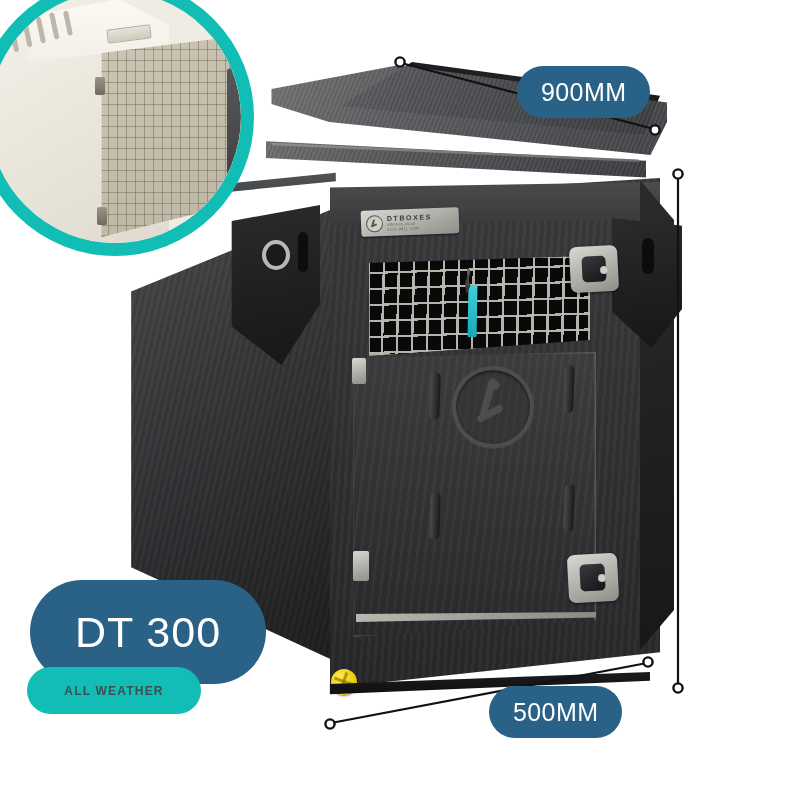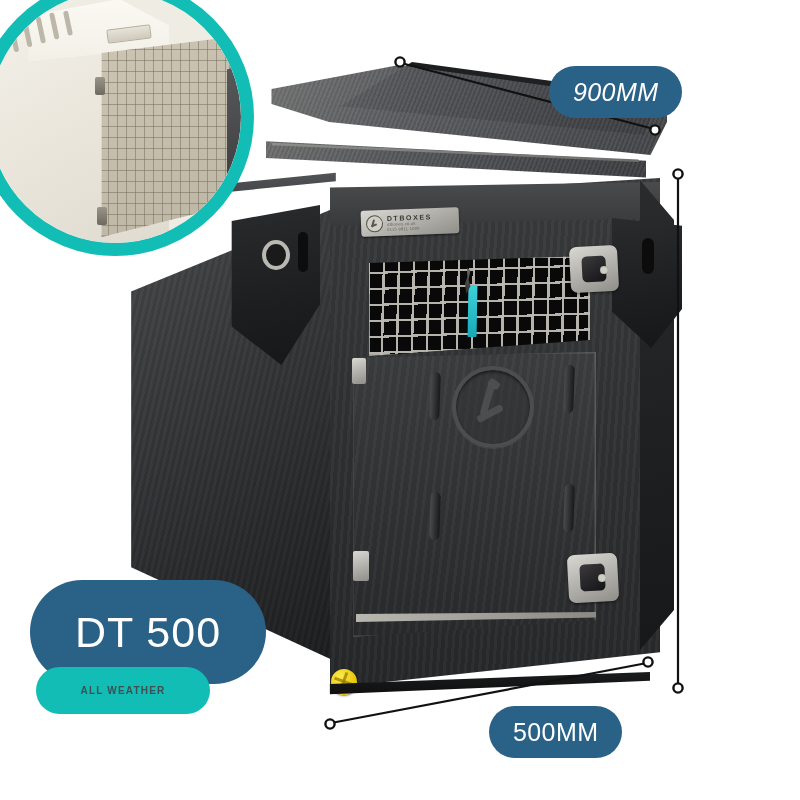--- a/index.html
+++ b/index.html
@@ -49,23 +49,23 @@
     white-space: nowrap;
     box-sizing: border-box;
   }
   .pill-dim {
     background: #2a6186;
     font-size: 25px;
     font-weight: 400;
     height: 52px;
     padding: 0 24px;
   }
-  #dim-900 { left: 549px; top: 66px; font-style: italic; }
+  #dim-900 { left: 517px; top: 66px; }
   #dim-700 { left: 663px; top: 363px; }
-  #dim-500 { left: 489px; top: 706px; }
+  #dim-500 { left: 489px; top: 686px; }
 
   
   .swatch-circle {
     position: absolute;
     left: -24px; top: -22px;
     width: 278px; height: 278px;
     border-radius: 50%;
     border: 13px solid #12bdb5;
     overflow: hidden;
     box-sizing: border-box;
@@ -88,24 +88,24 @@
   
   .pill-model {
     left: 30px; top: 580px;
     width: 236px; height: 104px;
     background: #2a6186;
     font-size: 43px;
     font-weight: 400;
     letter-spacing: 1px;
   }
   .pill-weather {
-    left: 36px; top: 667px;
+    left: 27px; top: 667px;
     width: 174px; height: 47px;
     background: #12bdb5;
-    font-size: 10px;
+    font-size: 12px;
     font-weight: bold;
     letter-spacing: 1.2px;
     color: #3c4f52;
     text-align: center;
   }
 
   
   .poly { position: absolute; }
   .tex-darker {
     background: linear-gradient(170deg, #2a2b2d 0%, #1d1e20 60%, #161718 100%);
@@ -352,16 +352,16 @@
       <div class="poly" style="left:108px; top:216px; width:10px; height:18px; border-radius:2px;
                   background:linear-gradient(180deg,#9a9488,#6f6a5f);"></div>
 
       <div class="poly" style="left:238px; top:60px; width:60px; height:230px;
                   background:linear-gradient(180deg,#5a5b5d,#2b2c2e);
                   clip-path: polygon(0% 8%, 100% 0%, 100% 100%, 0% 100%);"></div>
     </div>
   </div>
 
 
-  <div class="pill pill-model">DT 500</div>
+  <div class="pill pill-model">DT 300</div>
   <div class="pill pill-weather">ALL WEATHER</div>
 
 </div>
 
 </body></html>

